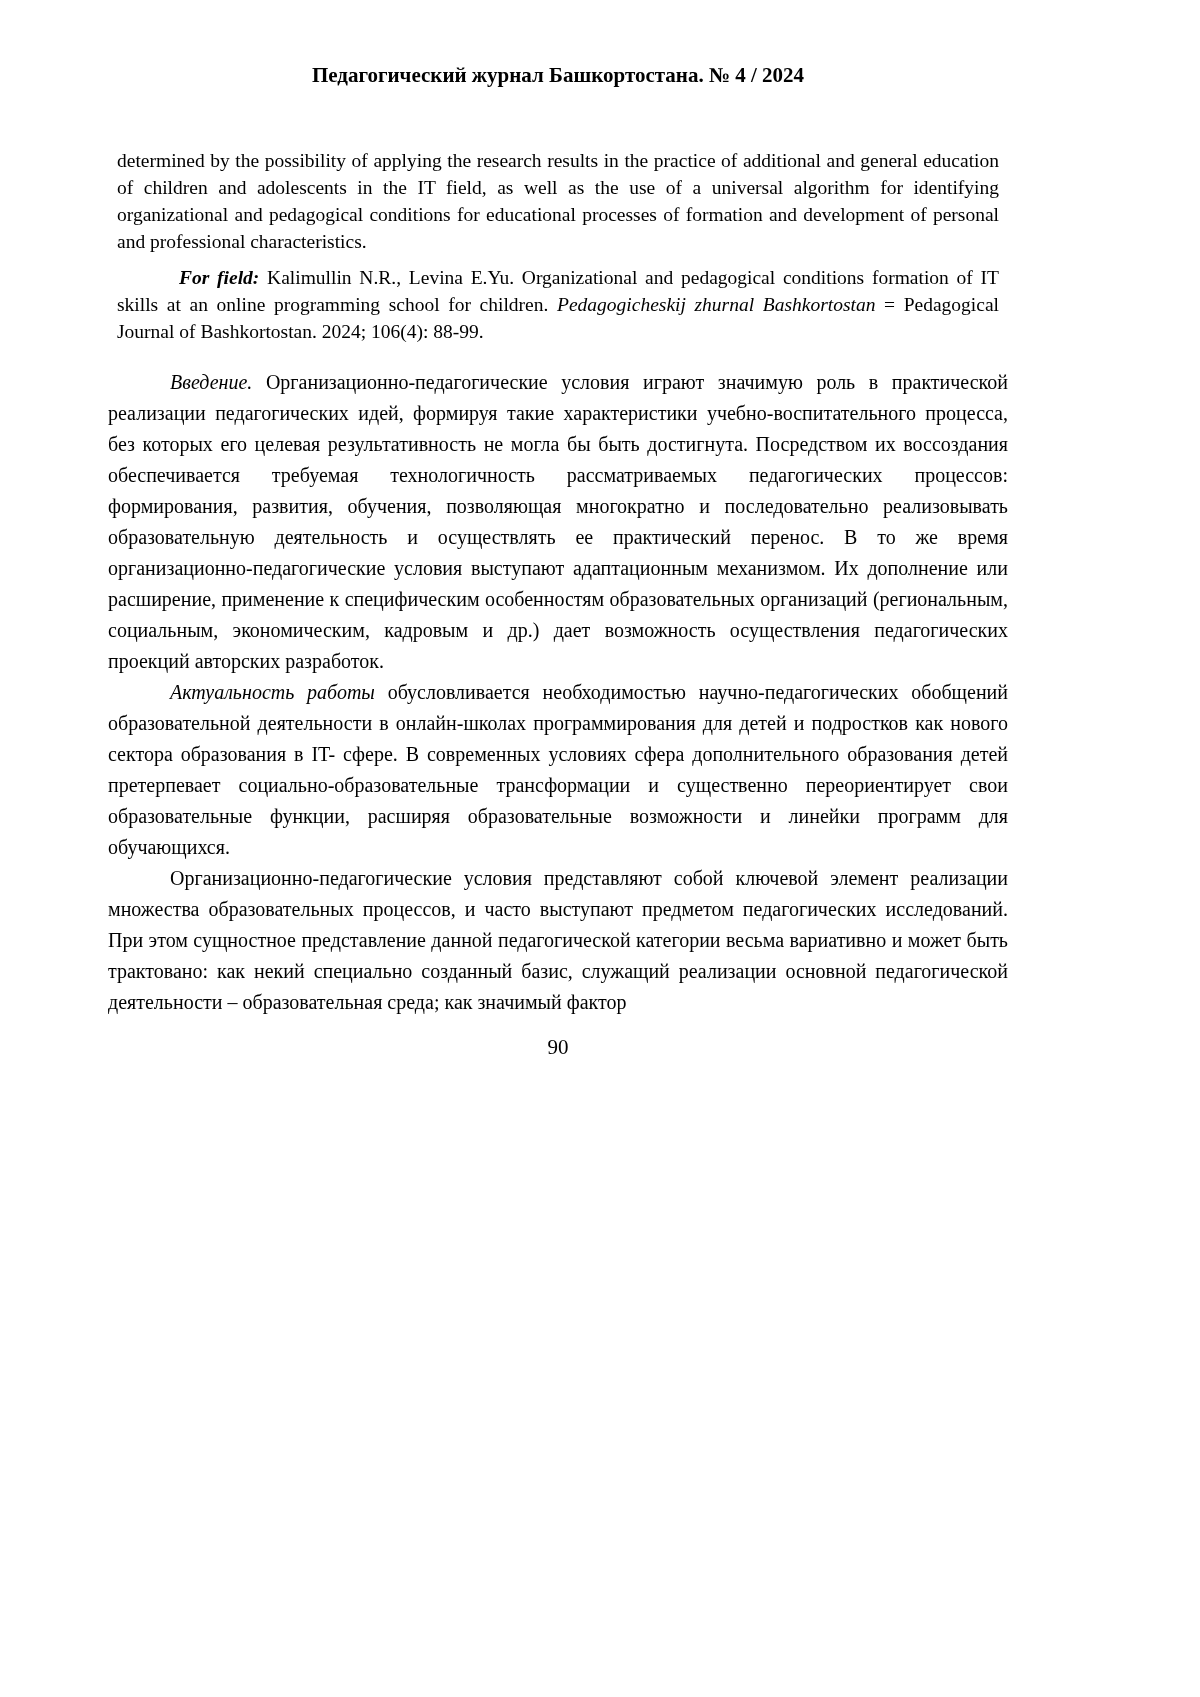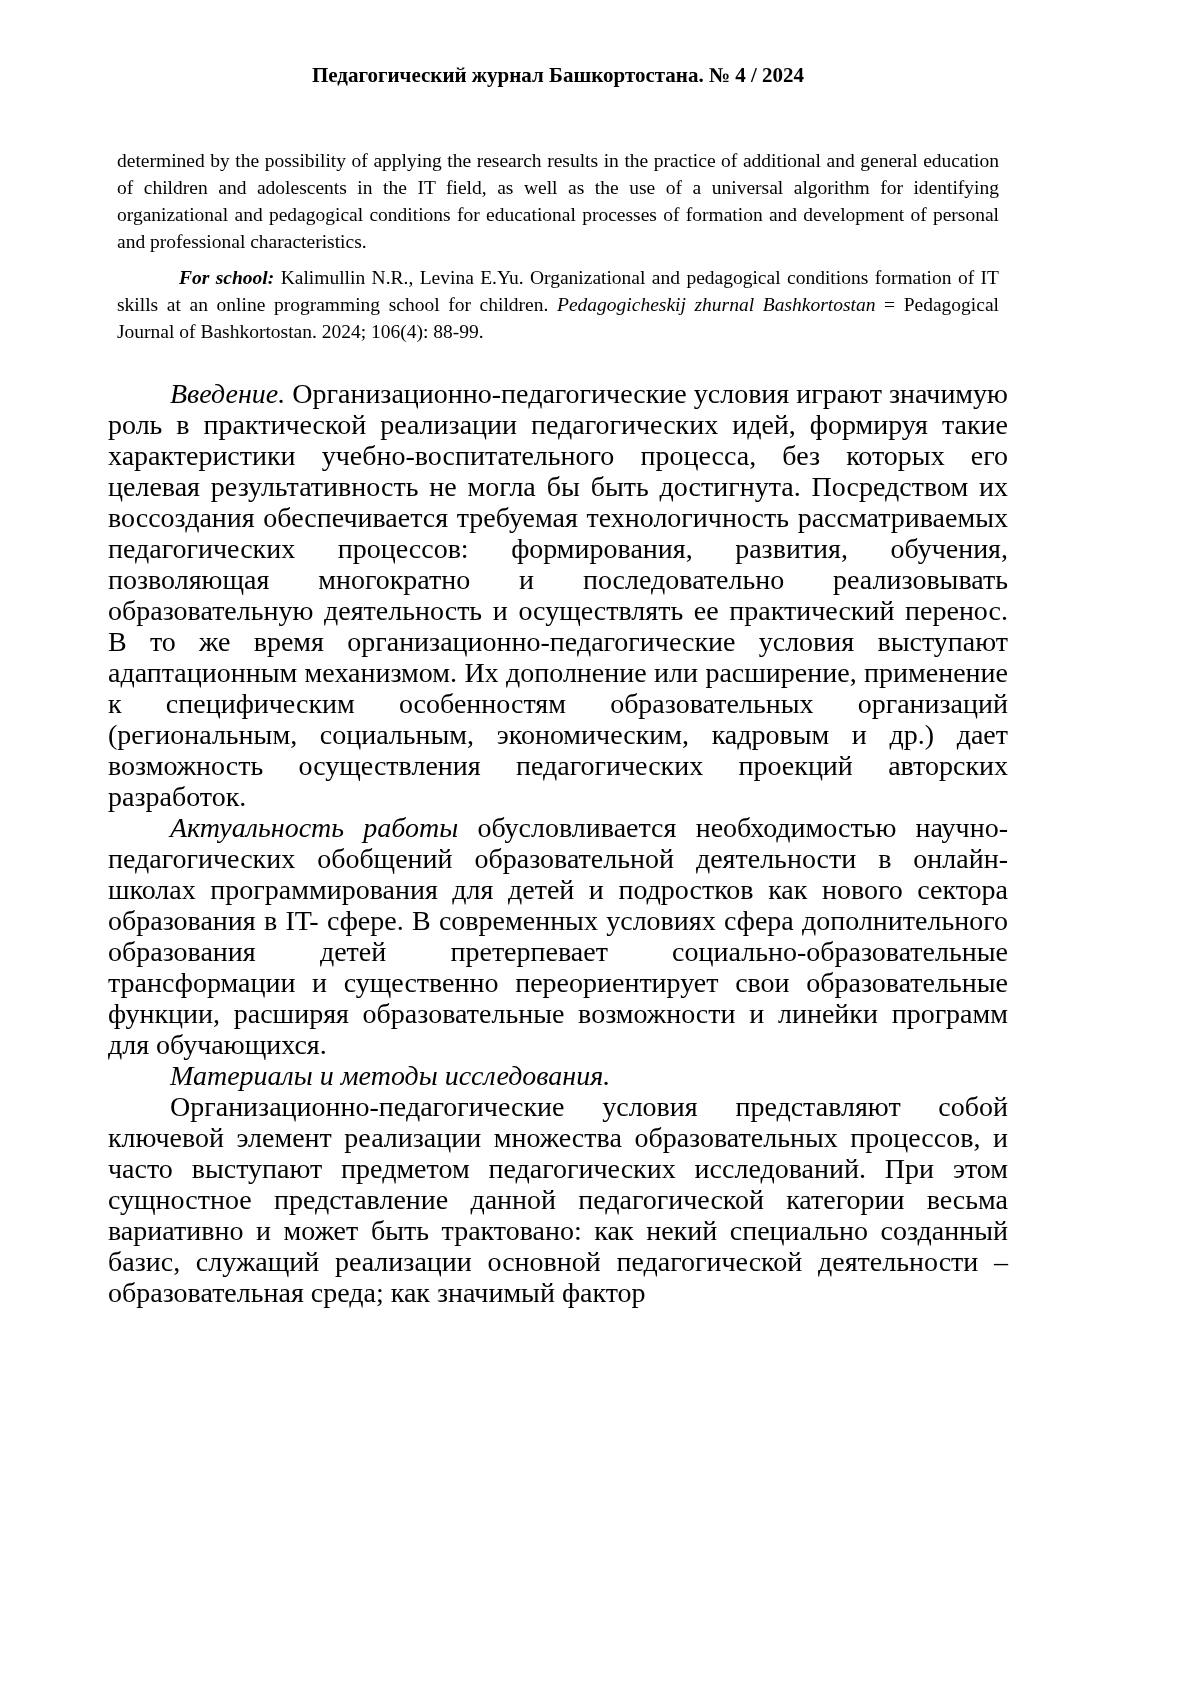--- a/index.html
+++ b/index.html
@@ -26,22 +26,22 @@
   }
   .abstract {
     font-size: 19.5px;
     line-height: 27px;
     text-align: justify;
   }
   .abstract p { margin: 9px; }
   .abs-par { text-indent: 62px; }
   .abs-par.noindent { text-indent: 0; }
   .body-text {
-    margin-top: 33px;
-    font-size: 28px;
+    margin-top: 22px;
+    font-size: 20px;
     line-height: 31px;
     text-align: justify;
   }
   .body-text p { margin: 0; }
   .body-par { text-indent: 62px; }
   .page-number {
     margin-top: 16px;
     text-align: center;
     font-size: 21px;
     line-height: 27px;
@@ -51,31 +51,31 @@
 <body>
 
 <div class="sheet">
 
   <header class="journal-header">Педагогический журнал Башкортостана. № 4 / 2024</header>
 
   <section class="abstract">
     <p class="abs-par noindent">determined by the possibility of applying the research results in the practice of additional and general education of children and adolescents in the IT field, as well as the use of a universal algorithm for identifying organizational and pedagogical conditions for educational processes of formation and development of personal and professional characteristics.</p>
 
 
-    <p class="abs-par"><b><i>For school:</i></b> <span>Kalimullin N.R., Levina E.Yu. Organizational and pedagogical conditions formation of IT skills at an online programming school for children.</span> <i>Pedagogicheskij zhurnal Bashkortostan</i> <span>= Pedagogical Journal of Bashkortostan. 2024; 106(4): 88-99.</span></p>
+    <p class="abs-par"><b><i>For field:</i></b> <span>Kalimullin N.R., Levina E.Yu. Organizational and pedagogical conditions formation of IT skills at an online programming school for children.</span> <i>Pedagogicheskij zhurnal Bashkortostan</i> <span>= Pedagogical Journal of Bashkortostan. 2024; 106(4): 88-99.</span></p>
   </section>
 
   <section class="body-text">
 
     <p class="body-par"><i>Введение.</i> <span>Организационно-педагогические условия играют значимую роль в практической реализации педагогических идей, формируя такие характеристики учебно-воспитательного процесса, без которых его целевая результативность не могла бы быть достигнута. Посредством их воссоздания обеспечивается требуемая технологичность рассматриваемых педагогических процессов: формирования, развития, обучения, позволяющая многократно и последовательно реализовывать образовательную деятельность и осуществлять ее практический перенос. В то же время организационно-педагогические условия выступают адаптационным механизмом. Их дополнение или расширение, применение к специфическим особенностям образовательных организаций (региональным, социальным, экономическим, кадровым и др.) дает возможность осуществления педагогических проекций авторских разработок.</span></p>
 
     <p class="body-par"><i>Актуальность работы</i> <span>обусловливается необходимостью научно-педагогических обобщений образовательной деятельности в онлайн-школах программирования для детей и подростков как нового сектора образования в IT- сфере. В современных условиях сфера дополнительного образования детей претерпевает социально-образовательные трансформации и существенно переориентирует свои образовательные функции, расширяя образовательные возможности и линейки программ для обучающихся.</span></p>
 
 
-    <p class="body-par"><i>Материалы и методы исследования.</i></p>
 
 
     <p class="body-par">Организационно-педагогические условия представляют собой ключевой элемент реализации множества образовательных процессов, и часто выступают предметом педагогических исследований. При этом сущностное представление данной педагогической категории весьма вариативно и может быть трактовано: как некий специально созданный базис, служащий реализации основной педагогической деятельности – образовательная среда; как значимый фактор</p>
 
   </section>
 
+  <footer class="page-number">90</footer>
 
 </div>
 
 </body></html>

